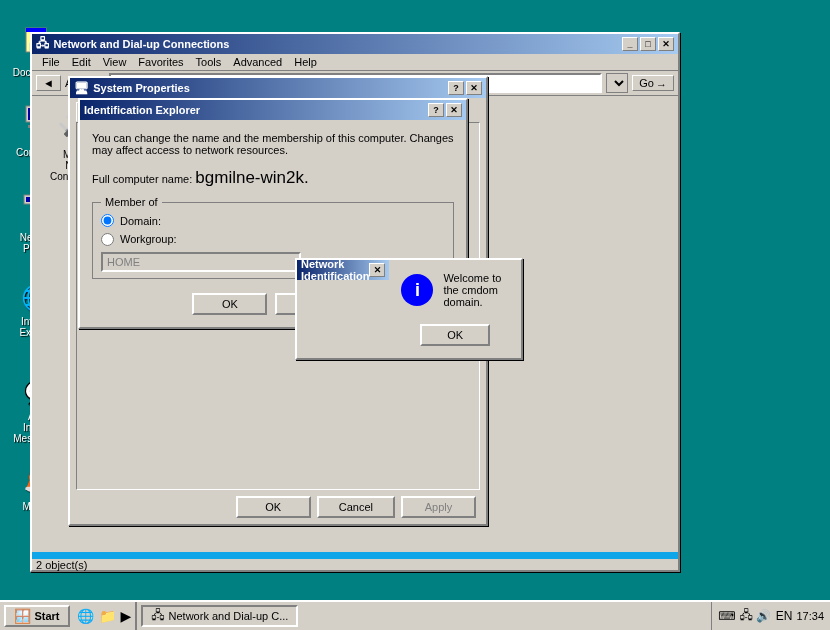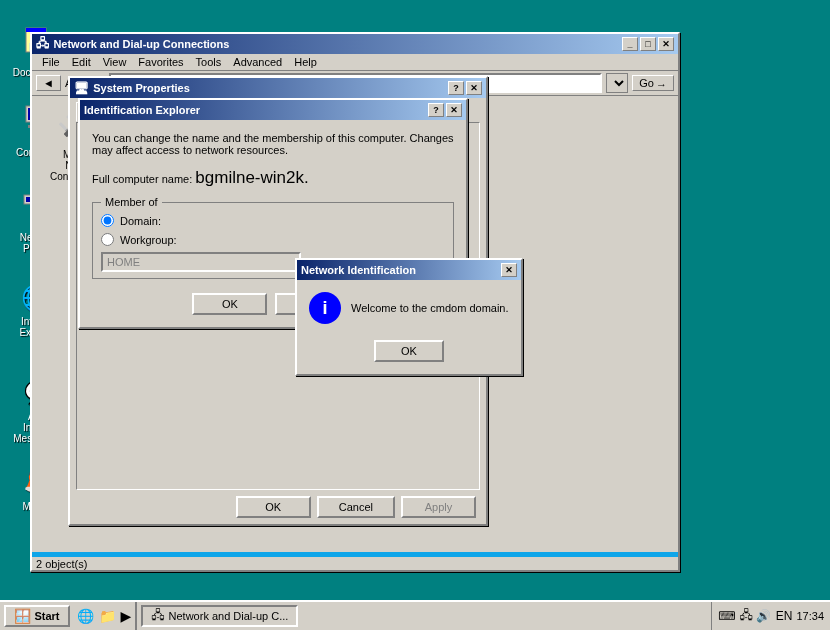--- a/index.html
+++ b/index.html
@@ -108,21 +108,21 @@
       cursor: pointer;
       font-size: 11px;
       display: flex;
       align-items: center;
       gap: 2px;
     }
 
     
     .win2k-statusbar {
       background: #d4d0c8;
-      border-top: 5px solid #0ea5e9;
+      border-top: 7px solid #0ea5e9;
       padding: 1px 4px;
       font-size: 11px;
       position: absolute;
       bottom: 0;
       left: 0;
       right: 0;
       height: 18px;
       display: flex;
       align-items: center;
     }
@@ -472,37 +472,37 @@
         <label class="label-text">Full computer name:</label>
         <span style="font-size:17px;">bgmilne-win2k.</span>
       </div>
 
       <fieldset>
         <legend>Member of</legend>
         <div style="margin-bottom:6px;display:flex;align-items:flex-end;gap:6px;">
           <input type="radio" name="membership" checked="" id="domain-radio" style="">
           <label for="domain-radio" style="font-size:11px;">Domain:</label>
         </div>
-        <div style="margin-bottom:6px;display:flex;align-items:center;gap:6px;">
+        <div style="margin-bottom:6px;display:flex;align-items:flex-start;gap:6px;">
           <input type="radio" name="membership" id="workgroup-radio" style="">
           <label for="workgroup-radio" style="font-size:11px;">Workgroup:</label>
         </div>
         <div>
           <input class="win2k-input disabled" value="HOME" style="width: 200px;" disabled="">
         </div>
       </fieldset>
 
       <div style="display:flex;justify-content:center;gap:8px;margin-top:14px;">
         <button class="win2k-button">OK</button>
         <button class="win2k-button">Cancel</button>
       </div>
     </div>
   </div>
 
-  <div class="win2k-window" style="left:295px;top:258px;width:228px;z-index:20;display:flex;flex-direction:column;">
+  <div class="win2k-window" style="left:295px;top:258px;width:228px;z-index:20;display:flex;flex-direction:row;">
     <div class="win2k-titlebar">
       <div class="title-text">
         <span>Network Identification</span>
       </div>
       <div class="win2k-titlebar-buttons">
         <div class="win2k-titlebar-btn">✕</div>
       </div>
     </div>
     <div style="padding:12px;">
       <div style="display:flex;align-items:center;gap:10px;margin-bottom:16px;">

